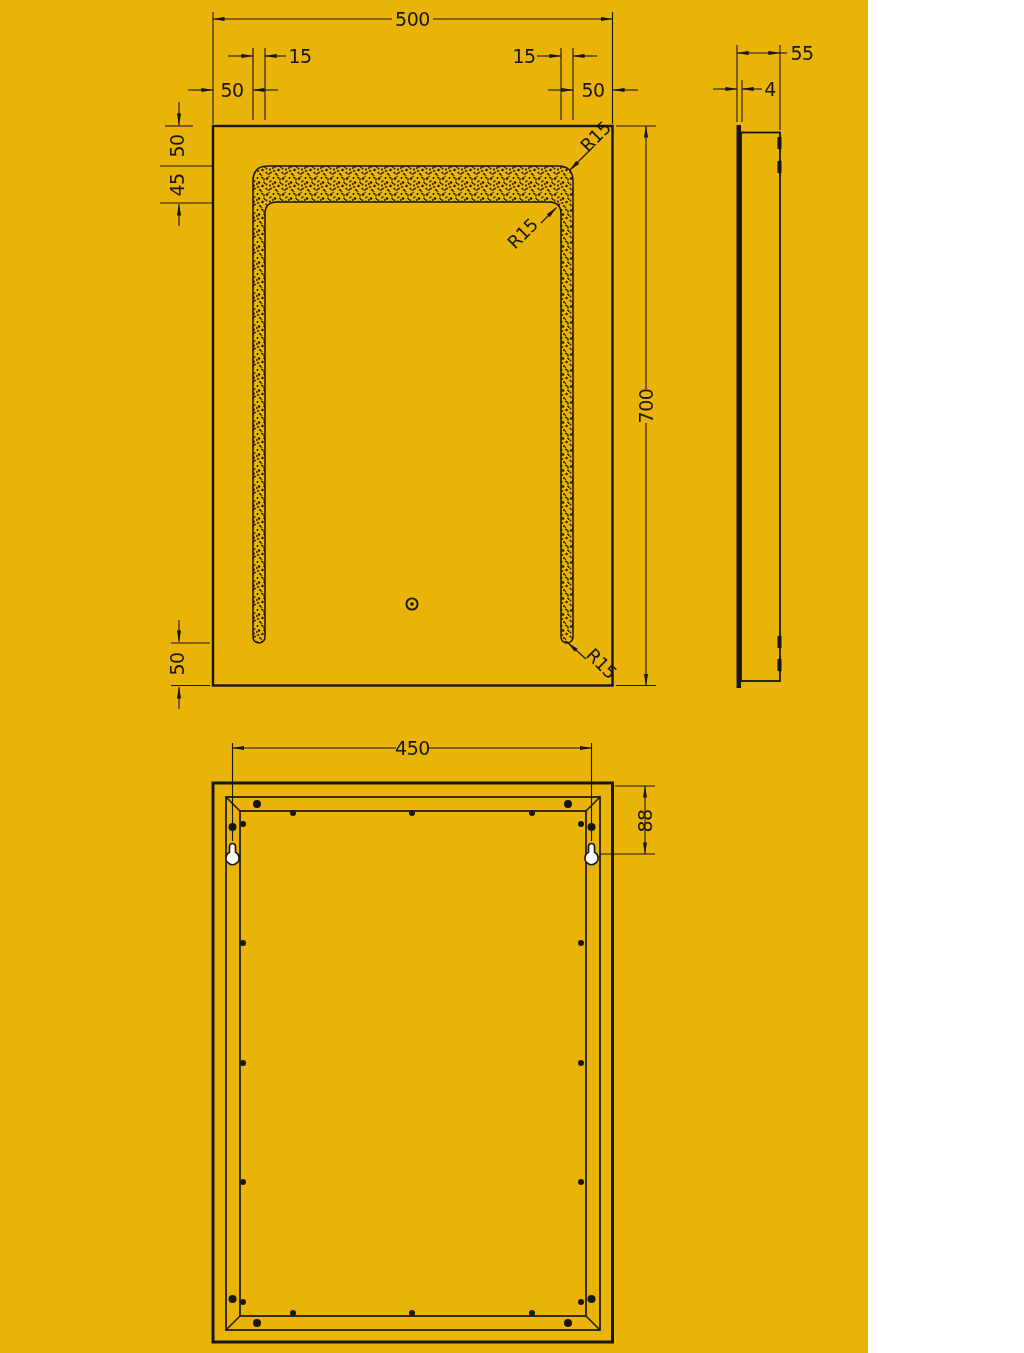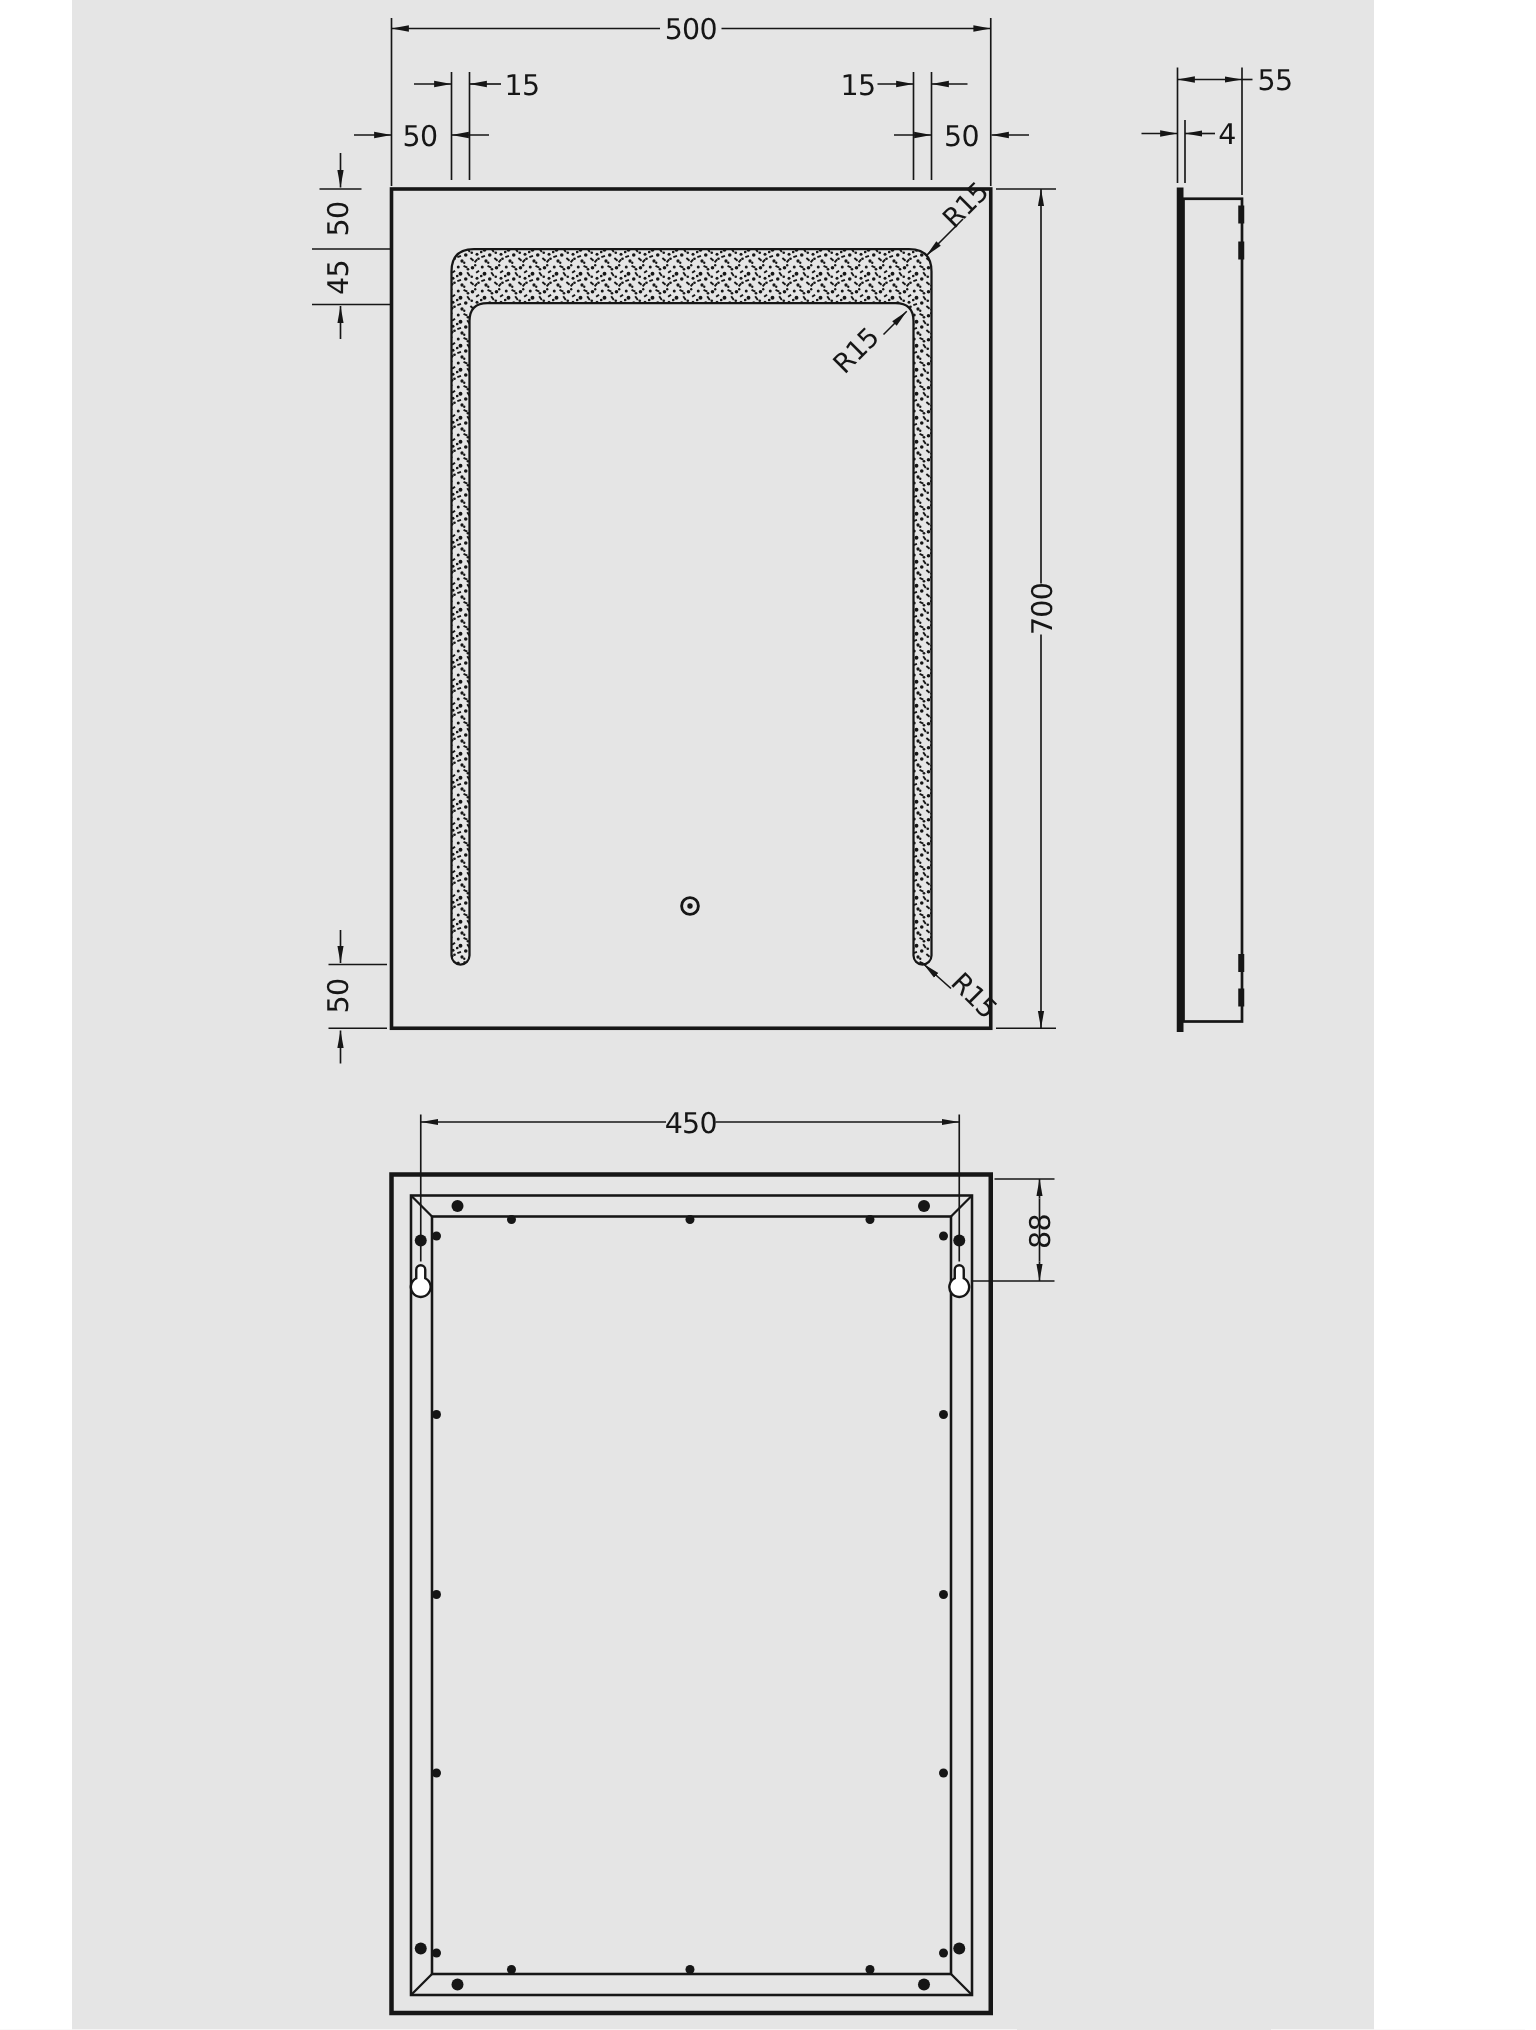--- a/index.html
+++ b/index.html
@@ -1,16 +1,16 @@
 <!DOCTYPE html>
 <html><head>
 <meta charset="utf-8">
 <style>
   html,body{margin:0;padding:0;background:#ffffff;}
-  #page{position:relative;width:868px;height:1353px;background:#e5e5e5;overflow:hidden;margin-left:48px;}
+  #page{position:relative;width:868px;height:1353px;background:#eab308;overflow:hidden;}
   svg{position:absolute;left:0;top:0;}
   .obj{stroke:#161616;fill:none;}
   .dim{stroke:#161616;stroke-width:1.1;fill:none;}
   .lead{stroke:#161616;stroke-width:1.1;fill:none;}
   .txt{font-family:"DejaVu Sans",sans-serif;font-size:19px;letter-spacing:-0.5px;fill:#161616;}
   .txtR{font-family:"DejaVu Sans",sans-serif;font-size:18px;letter-spacing:-0.5px;fill:#161616;}
 </style>
 </head>
 <body>
 

